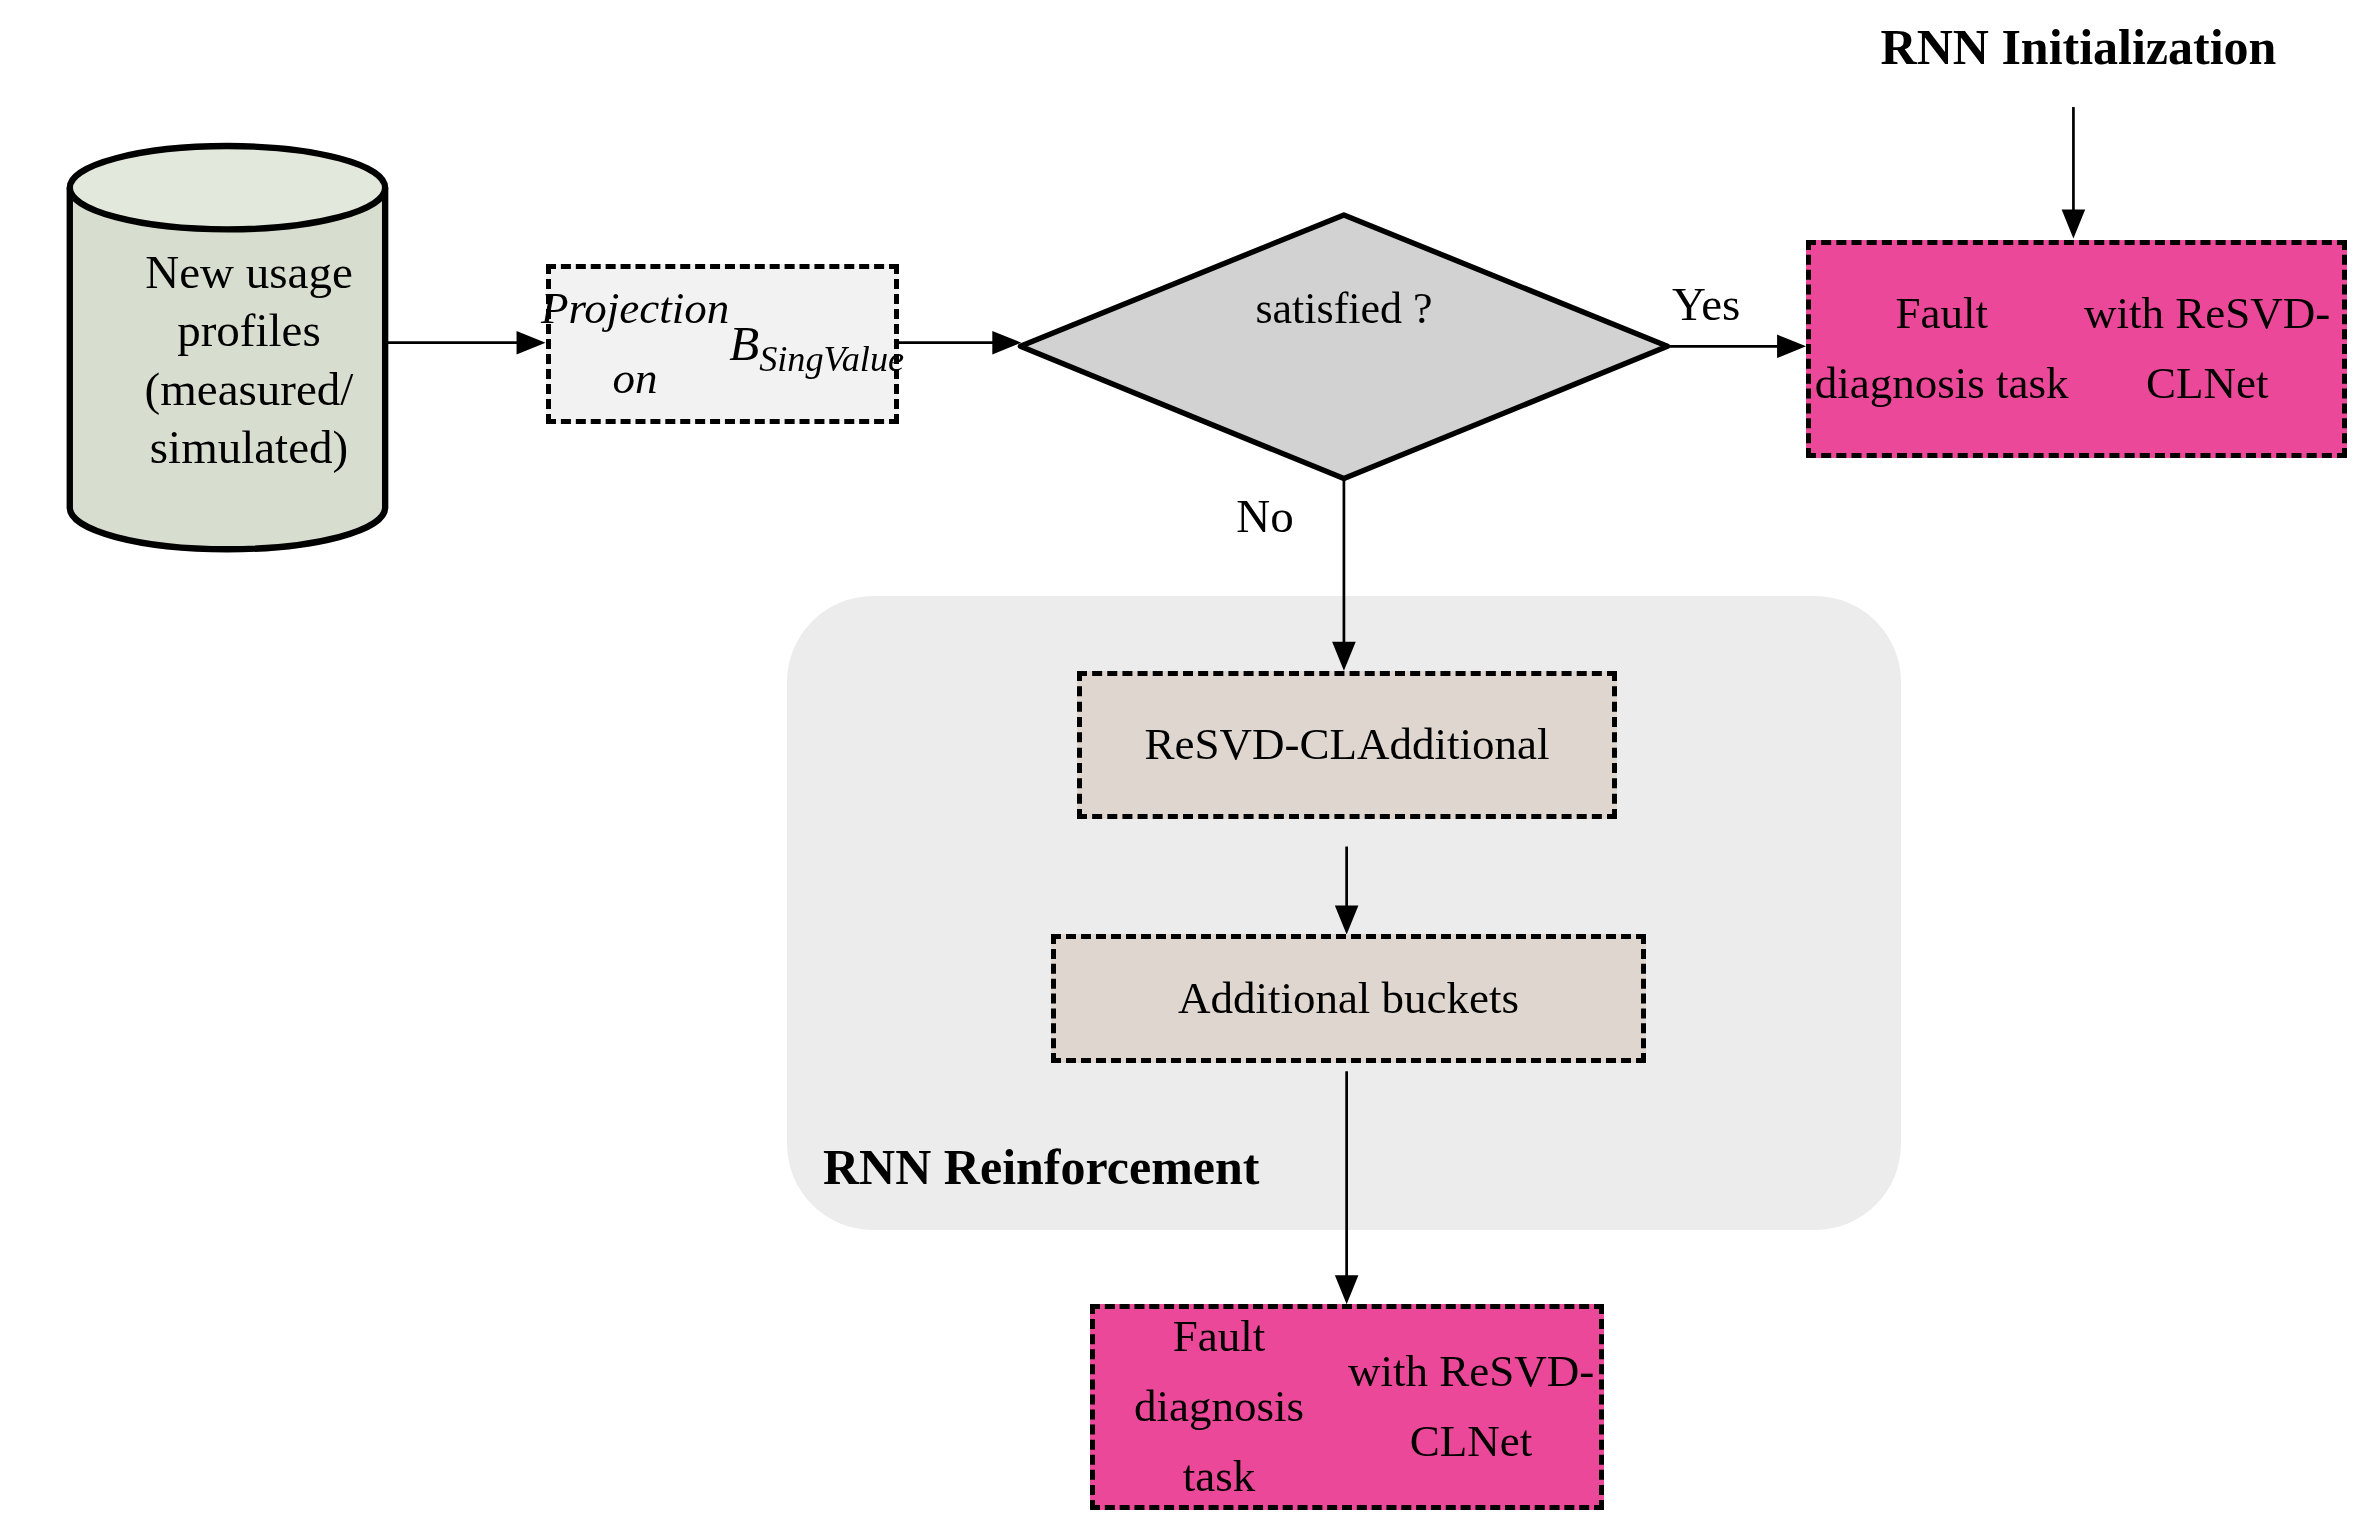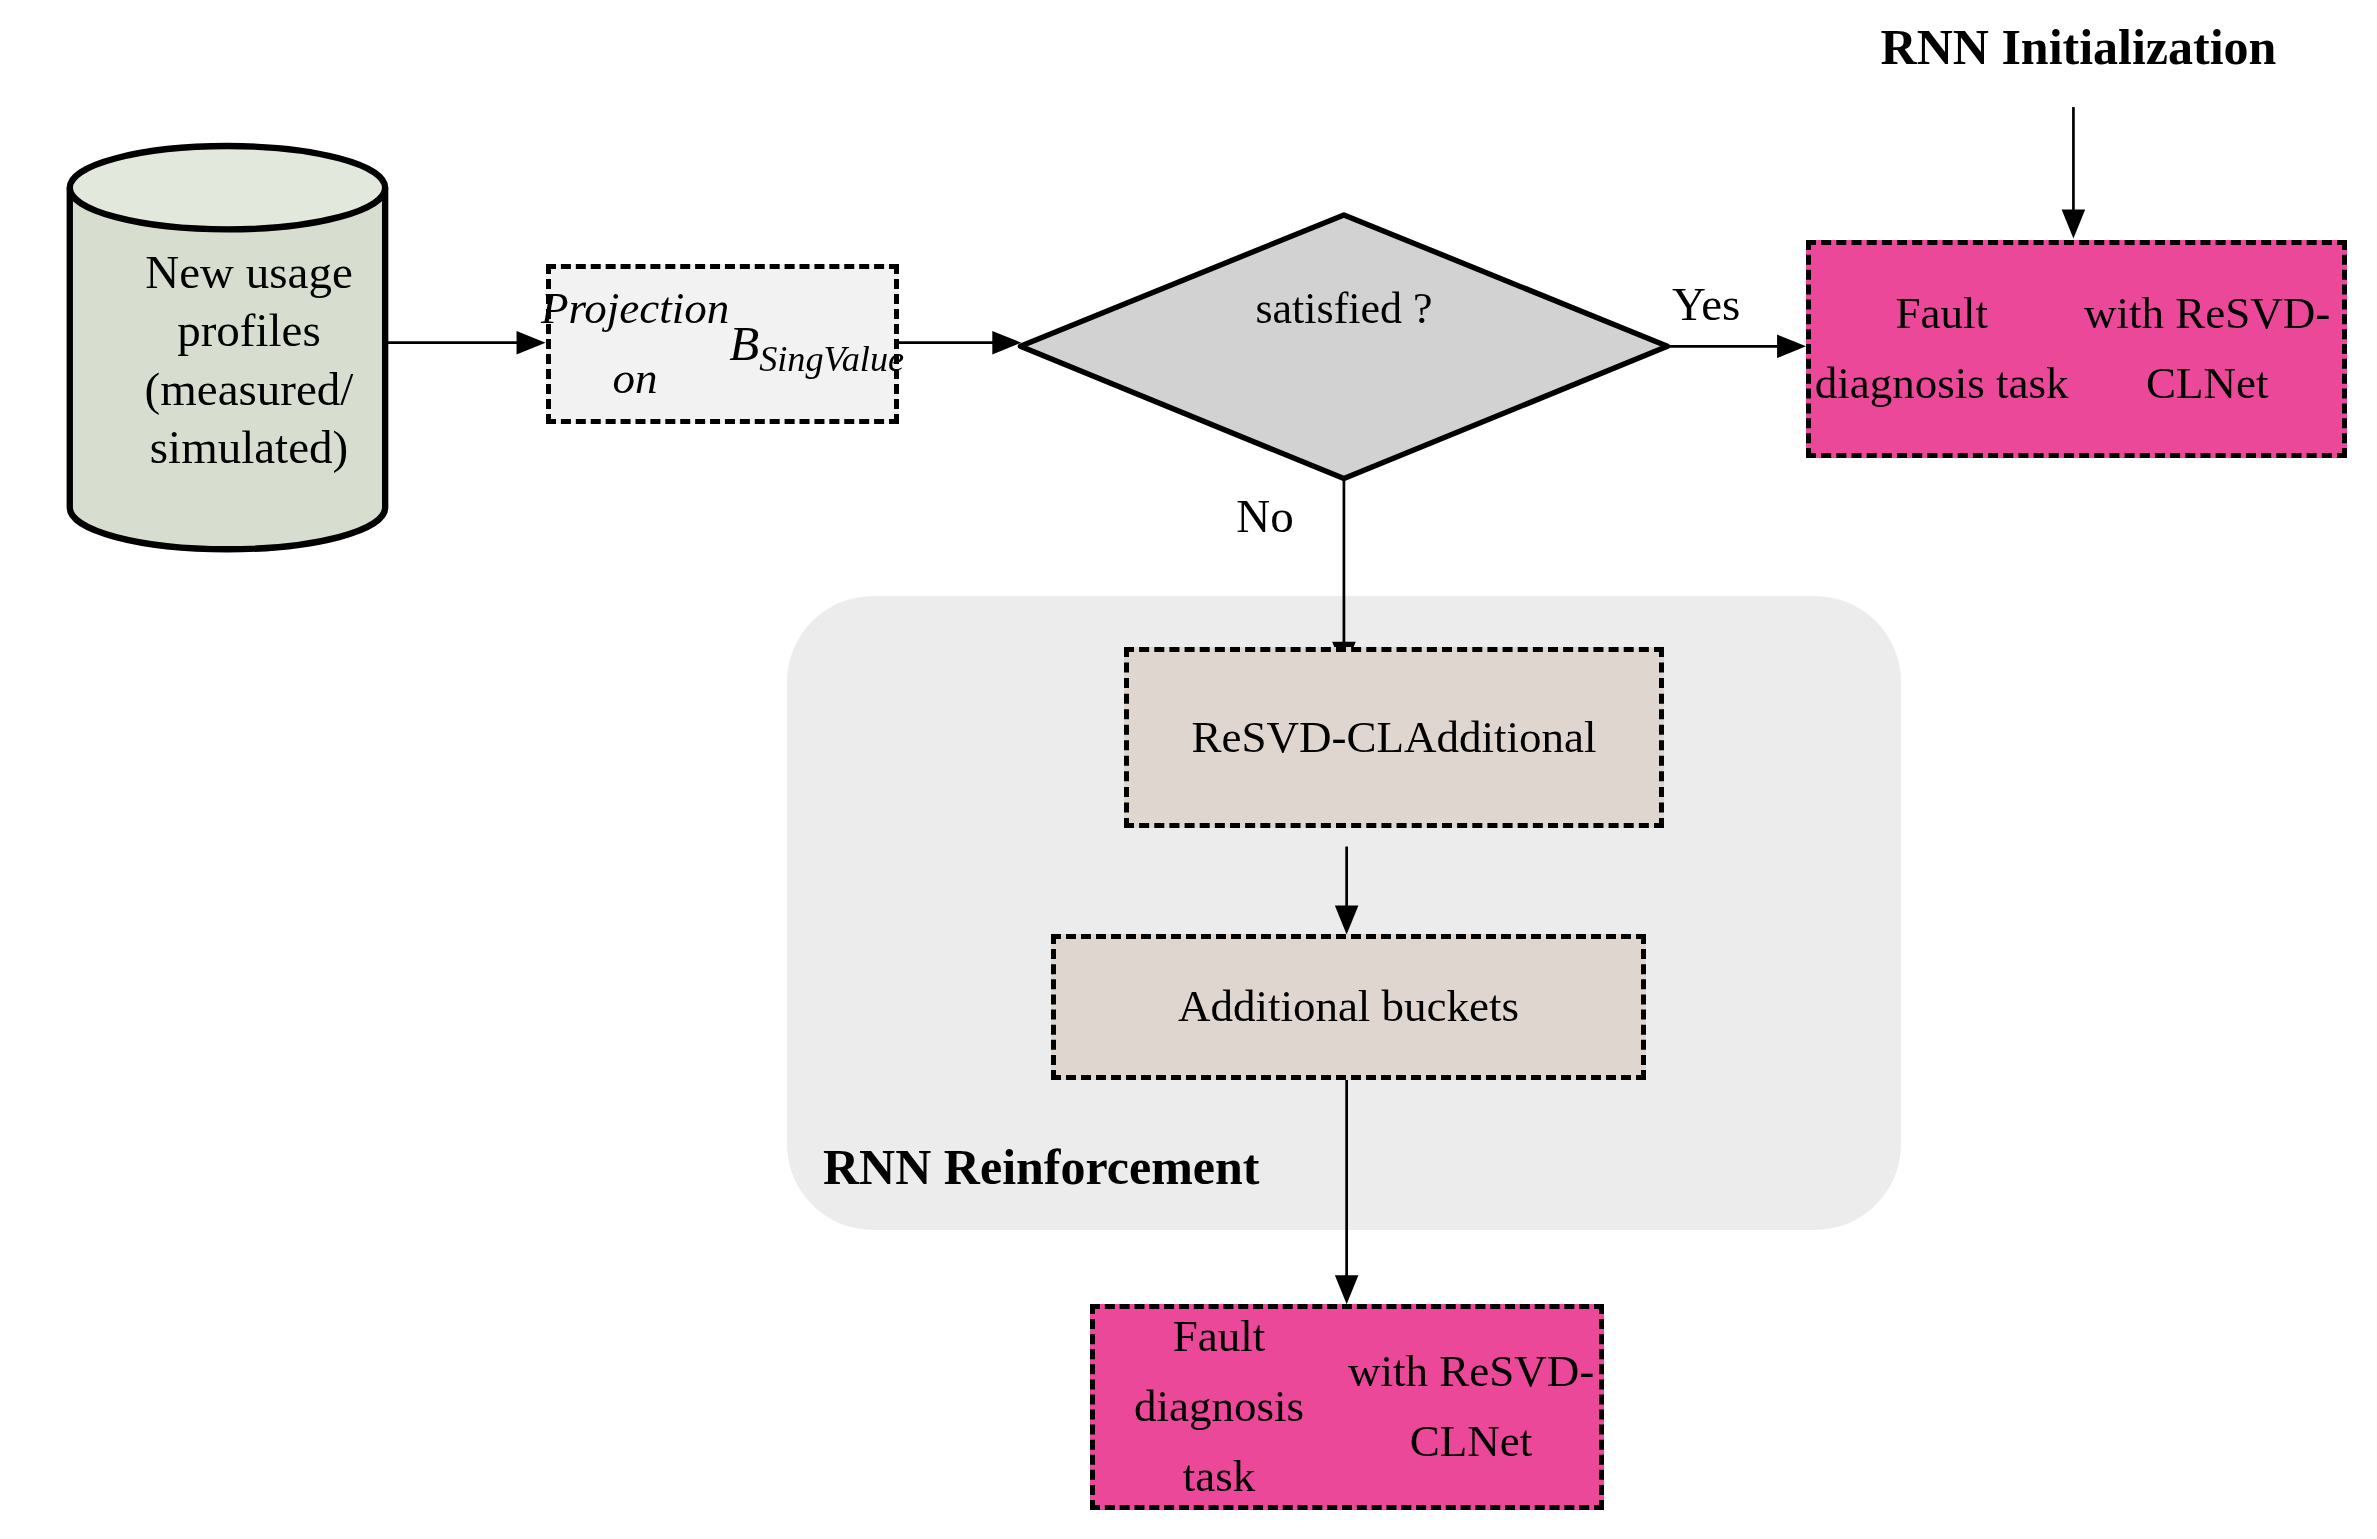--- a/index.html
+++ b/index.html
@@ -161,26 +161,26 @@
   <div class="label" style="left:1672px; top:279px;">Yes</div>
   <div class="label" style="left:1215px; top:491px; width:100px; text-align:center;">No</div>
 
   <div class="label-bold" style="left:1811px; top:20px; width:535px; text-align:center;">RNN Initialization</div>
 
   <div class="node dashed fill-result" style="left:1806px; top:240px; width:541px; height:218px;">
     <div>Fault diagnosis task</div>
     <div>with ReSVD-CLNet</div>
   </div>
 
-  <div class="node dashed fill-algo" style="left:1077px; top:647px; width:540px; height:181px;margin-left:47px;">
+  <div class="node dashed fill-algo" style="left:1077px; top:671px; width:540px; height:148px;">
     <div>ReSVD-CL</div>
     <div>Additional</div>
   </div>
 
-  <div class="node dashed fill-algo" style="left:1051px; top:934px; width:595px; height:146px;">
+  <div class="node dashed fill-algo" style="left:1051px; top:934px; width:595px; height:129px;">
     <div>Additional buckets</div>
   </div>
 
   <div class="label-bold" style="left:823px; top:1140px;">RNN Reinforcement</div>
 
   <div class="node dashed fill-result" style="left:1090px; top:1304px; width:514px; height:206px;">
     <div>Fault diagnosis task</div>
     <div>with ReSVD-CLNet</div>
   </div>
 

